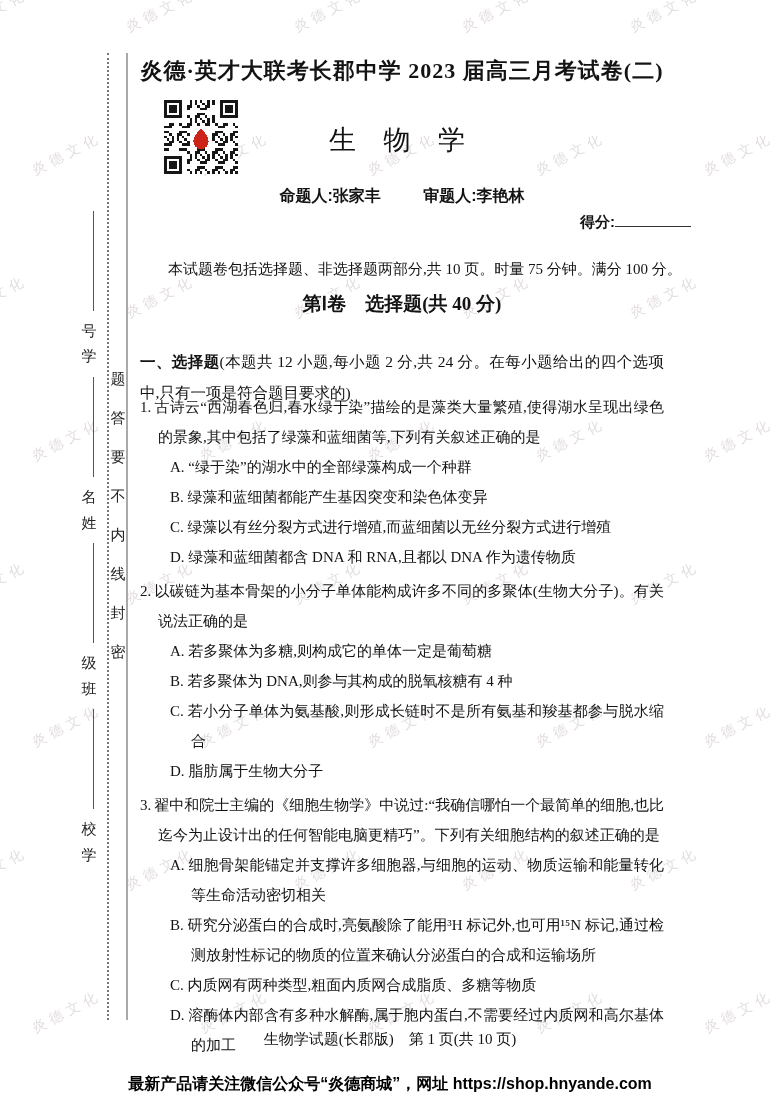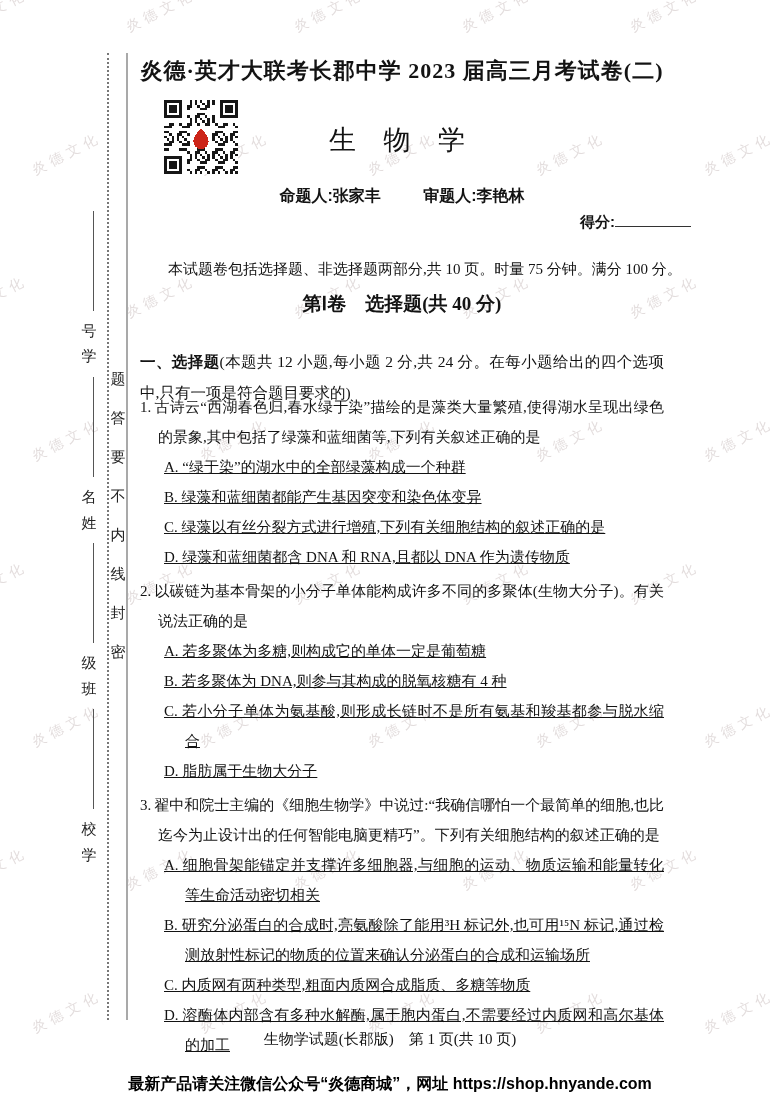--- a/index.html
+++ b/index.html
@@ -48,21 +48,21 @@
   .score .blank{display:inline-block;width:76px;height:14px;border-bottom:1.5px solid #333;}
   .intro{position:absolute;top:260px;left:0;width:100%;font-size:15px;text-indent:28px;white-space:nowrap;}
   .section-title{position:absolute;top:291px;left:0;width:100%;text-align:center;font-weight:700;font-size:19px;}
   .part-heading{position:absolute;top:330px;left:0;width:100%;font-size:15.5px;line-height:31px;text-align:justify;margin-top:16px;}
   .part-heading .lead{font-weight:700;}
   .questions{position:absolute;top:392px;left:0;width:100%;font-size:15px;line-height:30px;}
   .q{text-align:justify;}
   .q + .q{margin-top:4px;}
   .stem{padding-left:18px;text-indent:-18px;}
   .qnum{margin-right:3px;}
-  .opt{margin-left:24px;padding-left:21px;text-indent:-21px;text-decoration:underline;}
+  .opt{margin-left:30px;padding-left:21px;text-indent:-21px;}
   .page-footer{position:absolute;top:1030px;left:0;width:100%;text-align:center;font-size:15px;z-index:2;}
   .publisher{
     position:absolute;top:1074px;left:0;width:780px;text-align:center;z-index:2;
     font-family:"Liberation Sans",sans-serif;font-weight:700;font-size:16px;color:#000;
   }
 </style>
 </head>
 <body>
 
 <div class="wm-layer">
@@ -373,21 +373,21 @@
   </div>
 
   <div class="questions">
 
     <div class="q">
       <div class="stem">
         <span class="qnum">1.</span><span>古诗云“西湖春色归,春水绿于染”描绘的是藻类大量繁殖,使得湖水呈现出绿色的景象,其中包括了绿藻和蓝细菌等,下列有关叙述正确的是</span>
       </div>
       <div class="opt">A. “绿于染”的湖水中的全部绿藻构成一个种群</div>
       <div class="opt">B. 绿藻和蓝细菌都能产生基因突变和染色体变异</div>
-      <div class="opt">C. 绿藻以有丝分裂方式进行增殖,下列有关细胞结构的叙述正确的是</div>
+      <div class="opt">C. 绿藻以有丝分裂方式进行增殖,而蓝细菌以无丝分裂方式进行增殖</div>
       <div class="opt">D. 绿藻和蓝细菌都含 DNA 和 RNA,且都以 DNA 作为遗传物质</div>
     </div>
 
     <div class="q">
       <div class="stem">
         <span class="qnum">2.</span><span>以碳链为基本骨架的小分子单体能构成许多不同的多聚体(生物大分子)。有关说法正确的是</span>
       </div>
       <div class="opt">A. 若多聚体为多糖,则构成它的单体一定是葡萄糖</div>
       <div class="opt">B. 若多聚体为 DNA,则参与其构成的脱氧核糖有 4 种</div>
       <div class="opt">C. 若小分子单体为氨基酸,则形成长链时不是所有氨基和羧基都参与脱水缩合</div>

